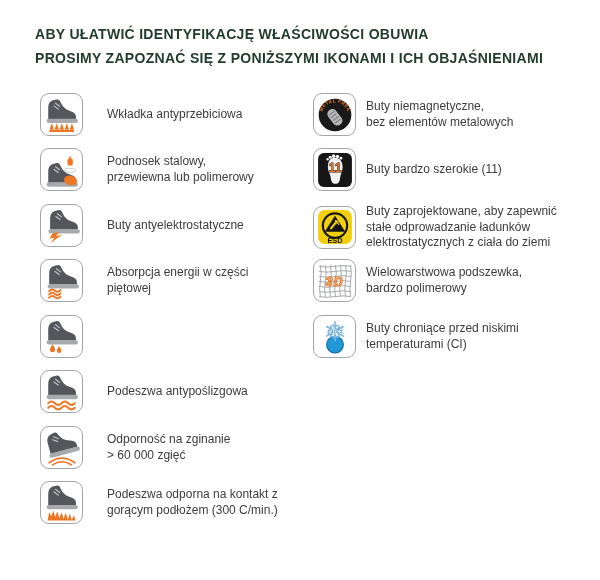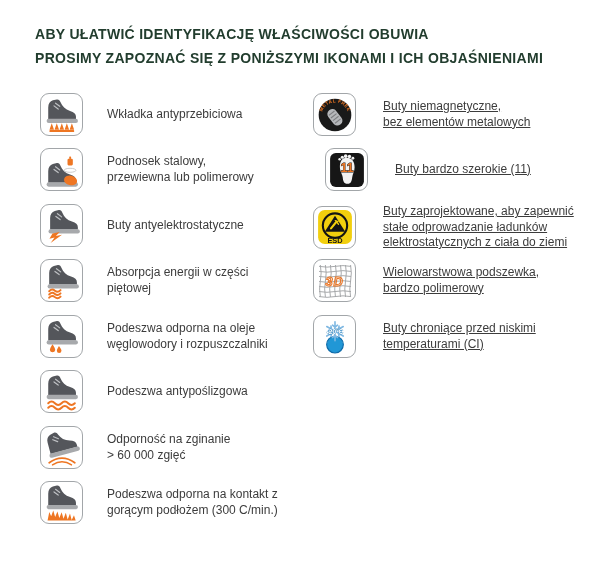--- a/index.html
+++ b/index.html
@@ -16,21 +16,21 @@
   .ibox{
     flex:none;width:43px;height:43px;box-sizing:border-box;
     border:1.5px solid #a2a6a9;border-radius:9px;background:#fff;
     display:flex;align-items:center;justify-content:center;overflow:hidden;
   }
   .ibox svg{display:block;}
   .lbl{
     font-size:12px;color:#3c3c3c;line-height:15.5px;white-space:pre-line;
   }
   .col-l .lbl{margin-left:24px;}
-  .col-r .lbl{margin-left:27px;text-decoration:underline;}
+  .col-r .lbl{margin-left:10px;}
   svg text{font-family:"Liberation Sans", sans-serif;}
   .defs-holder{position:absolute;width:0;height:0;}
 </style>
 </head>
 <body>
 
 <div class="page">
 
   <svg class="defs-holder" aria-hidden="true">
     <defs>
@@ -103,22 +103,20 @@
   <div class="row col-l" style="left:40px;top:315px">
     <span class="ibox">
       <svg width="38" height="38" viewBox="0 0 40 40">
         <use href="#bootg" y="-0.5"></use>
         <g fill="#ee7623">
           <path d="M10,27.5 C8.4,30.2 7.2,32.2 7.2,33.7 A2.9,2.9 0 0 0 12.9,33.7 C12.9,32.2 11.7,30.2 10,27.5 Z"></path>
           <path d="M16.8,29.5 C15.5,31.7 14.6,33.3 14.6,34.5 A2.4,2.4 0 0 0 19.4,34.5 C19.4,33.3 18.4,31.7 16.8,29.5 Z"></path>
         </g>
       </svg>
     </span>
-    <span class="lbl">Podeszwa odporna na oleje
-węglowodory i rozpuszczalniki</span>
   </div>
 
   <div class="row col-l" style="left:40px;top:370px">
     <span class="ibox">
       <svg width="38" height="38" viewBox="0 0 40 40">
         <use href="#bootg" y="-1"></use>
         <g fill="none" stroke="#ee7623" stroke-width="2.1" stroke-linecap="round">
           <path d="M5.5,31.8 q3.5,-3.6 7,0 t7,0 t7,0 t7,0"></path>
           <path d="M5.5,36.6 q3.5,-3.6 7,0 t7,0 t7,0 t7,0"></path>
         </g>
@@ -168,21 +166,21 @@
             <line x1="16.5" y1="27.5" x2="24" y2="27.5"></line>
           </g>
         </g>
         <text font-size="5" font-weight="bold" fill="#ee7623" letter-spacing="0.4"><textPath href="#mf-arc" startOffset="50%" text-anchor="middle">METAL FREE</textPath></text>
       </svg>
     </span>
     <span class="lbl">Buty niemagnetyczne,
 bez elementów metalowych</span>
   </div>
 
-  <div class="row col-r" style="left:325px;top:148px">
+  <div class="row col-r" style="left:313px;top:148px">
     <span class="ibox">
       <svg width="38" height="38" viewBox="0 0 40 40">
         <rect x="2.2" y="2.2" width="35.6" height="35.6" rx="6" fill="#161616"></rect>
         <path fill="#f2f2f2" d="M20,7 C25,7 28,11 28,17 C28,21.5 26,24 25.5,27.5 C25,31 24.5,34.5 20.5,34.5 C16.5,34.5 15.8,31 15.5,27.5 C15.2,24.5 12.5,21.5 12.5,16.5 C12.5,10.5 15,7 20,7 Z"></path>
         <g fill="#f2f2f2">
           <circle cx="12.2" cy="8.6" r="1.3"></circle>
             <circle cx="15" cy="6.6" r="1.6"></circle>
           <circle cx="18.6" cy="5.4" r="1.9"></circle>
             <circle cx="22.6" cy="5.8" r="1.8"></circle>
           <circle cx="26.2" cy="7.6" r="1.5"></circle>

